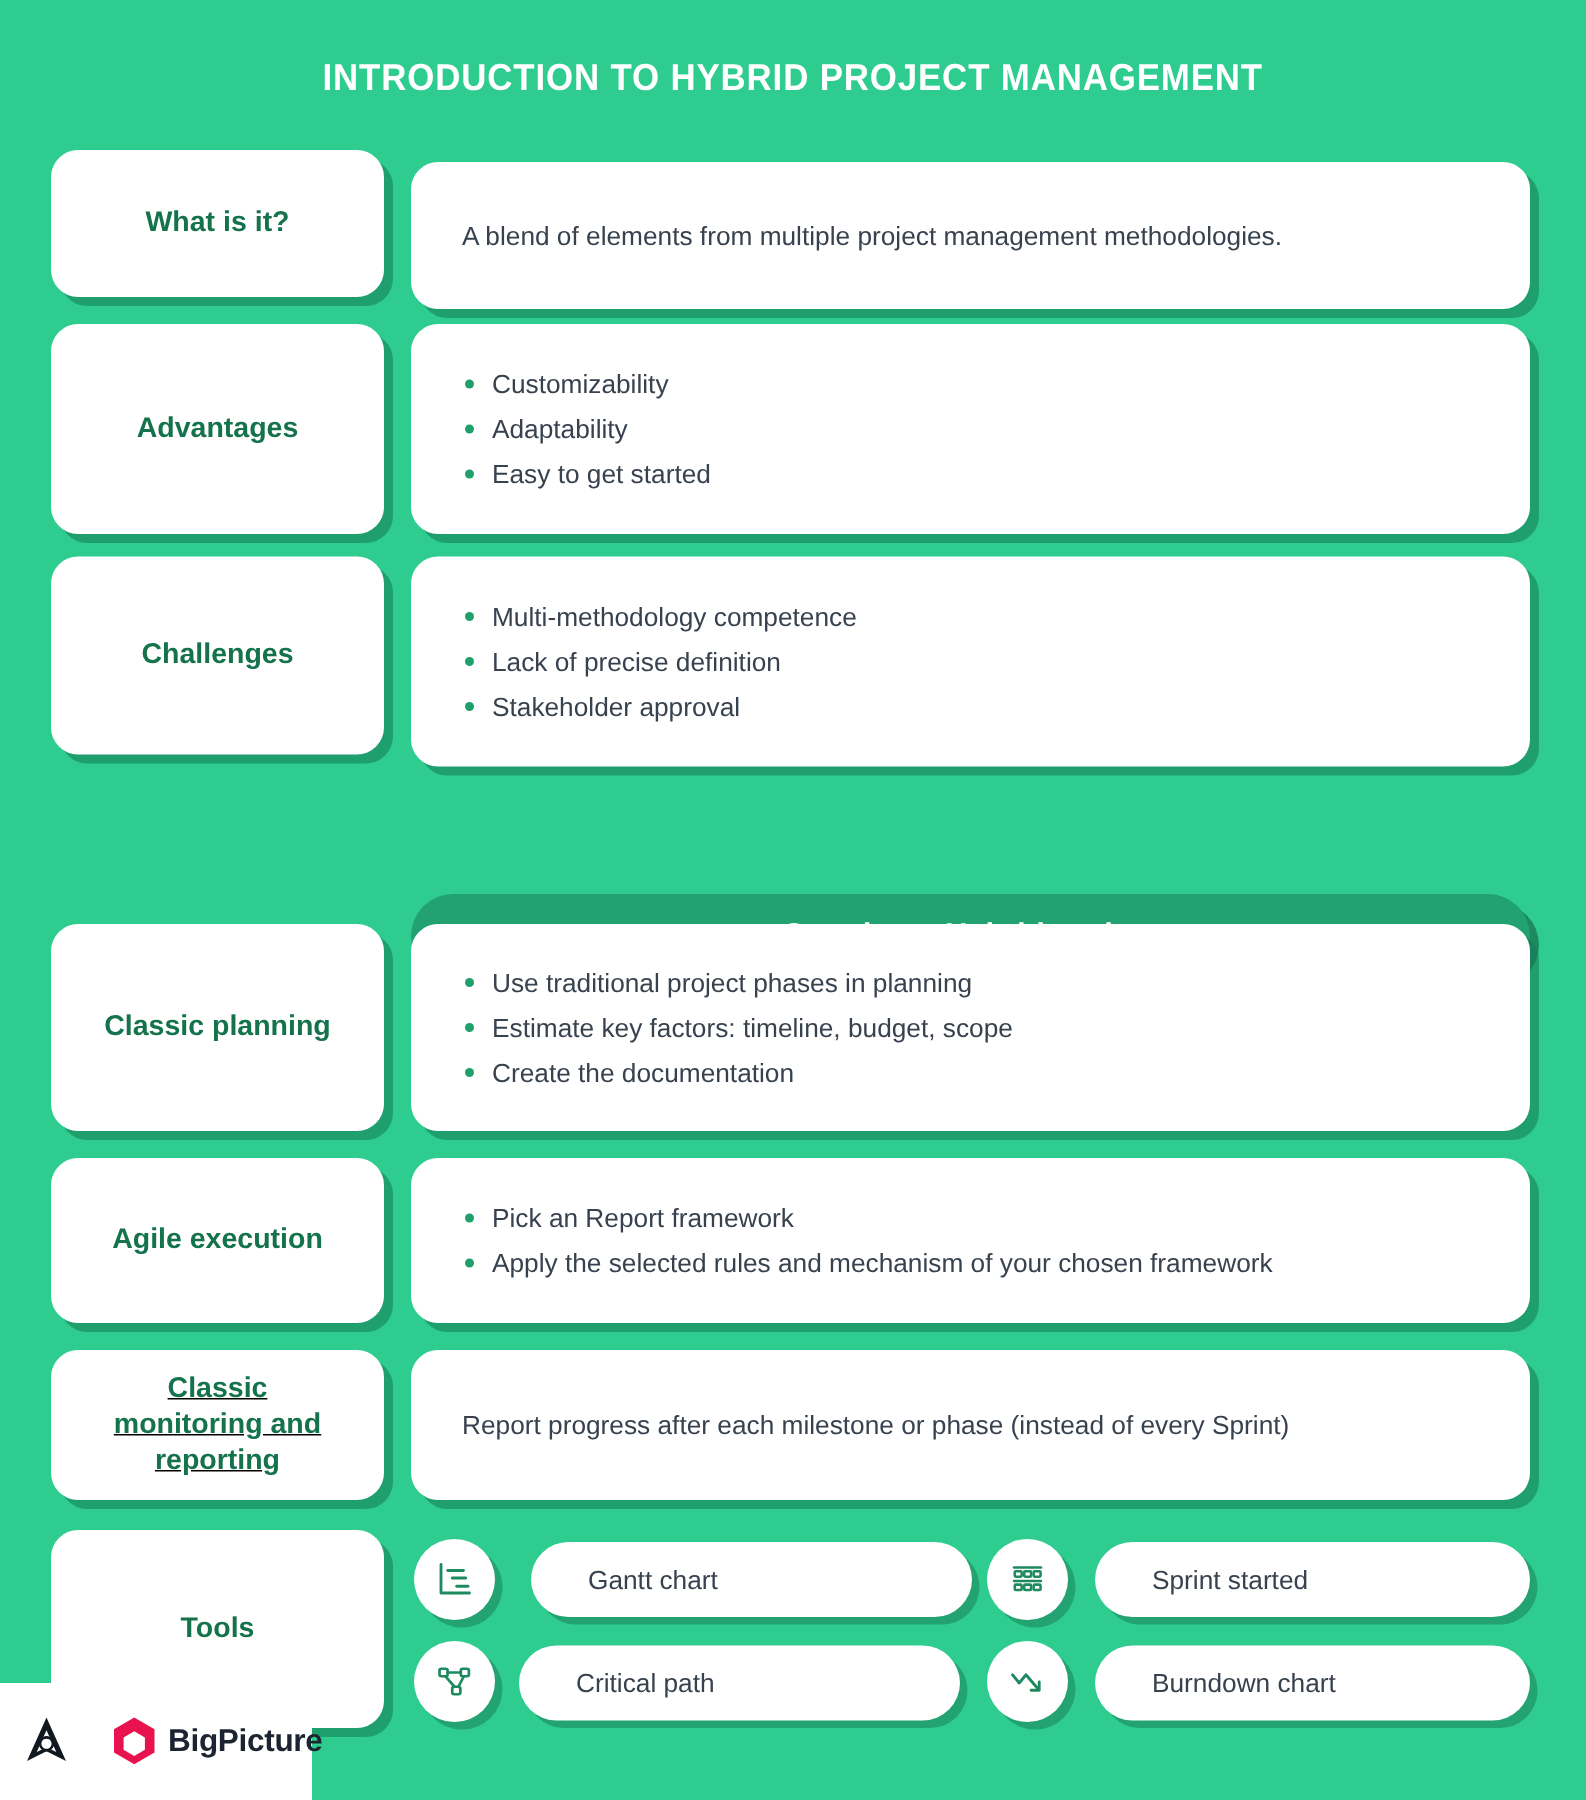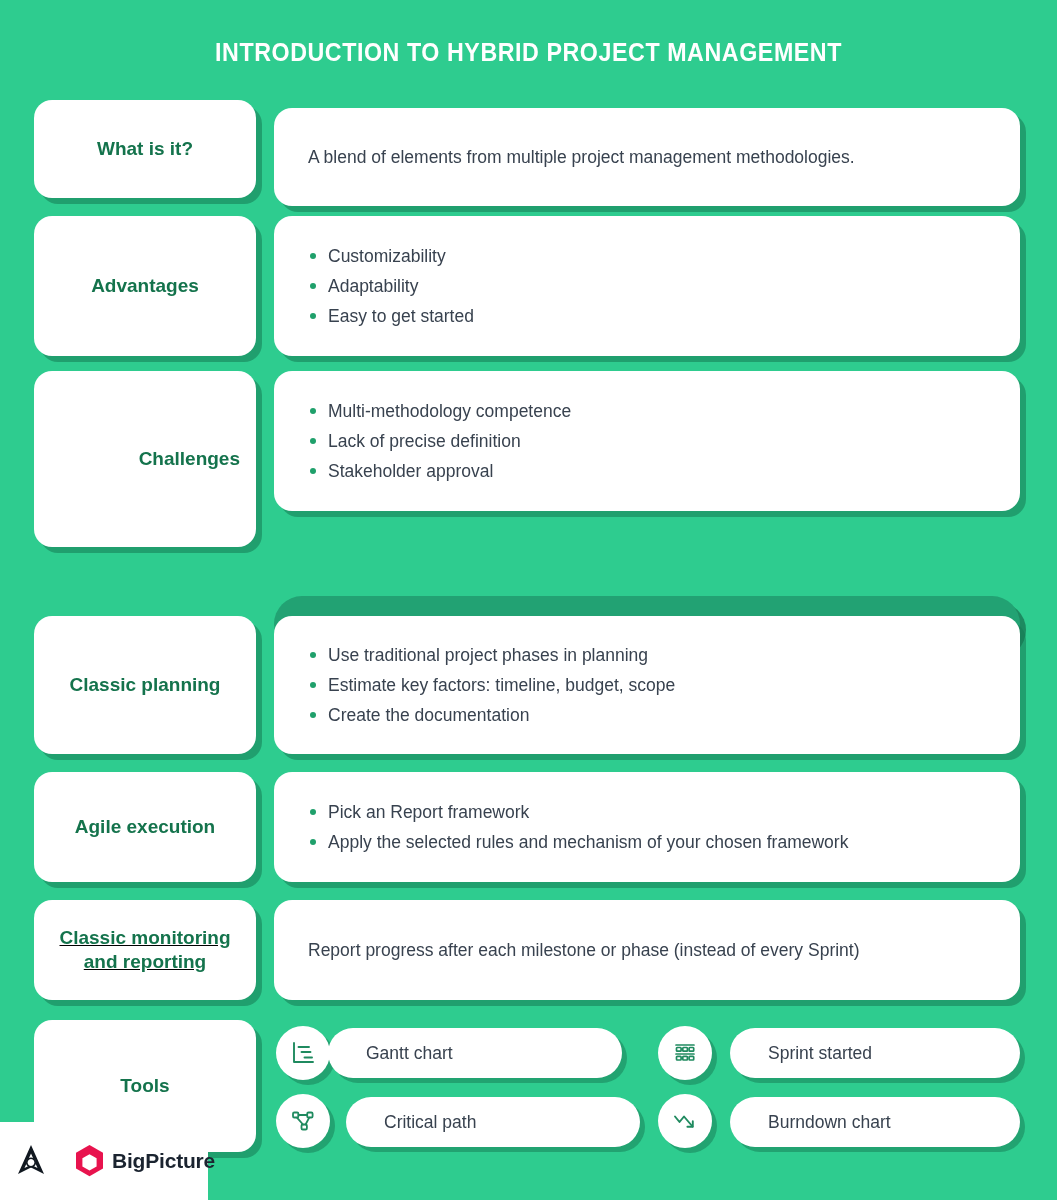--- a/index.html
+++ b/index.html
@@ -39,21 +39,21 @@
     position: absolute;
   }
 
   .label-card {
     left: 34px;
     width: 222px;
     display: flex;
     align-items: center;
     justify-content: center;
     text-align: center;
-    padding: 6px 16px;
+    padding: 6px 28px;
   }
   .label-card .label-text {
     color: #14734C;
     font-weight: bold;
     font-size: 19px;
     line-height: 1.25;
   }
 
   .content-card {
     left: 274px;
@@ -182,21 +182,21 @@
   <div class="label-text">Advantages</div>
 </div>
 <div class="card content-card" style="top:216px; height:140px;">
   <ul class="bullets">
     <li>Customizability</li>
     <li>Adaptability</li>
     <li>Easy to get started</li>
   </ul>
 </div>
 
-<div class="card label-card" style="top:371px; height:176px;justify-content:flex-end;">
+<div class="card label-card" style="top:371px; height:132px;">
   <div class="label-text">Challenges</div>
 </div>
 <div class="card content-card" style="top:371px; height:140px;">
   <ul class="bullets">
     <li>Multi-methodology competence</li>
     <li>Lack of precise definition</li>
     <li>Stakeholder approval</li>
   </ul>
 </div>
 
@@ -237,21 +237,21 @@
 </div>
 
 <div class="tool-icon" style="left:276px; top:1026px;">
   <svg width="26" height="26" viewBox="0 0 26 26" fill="none" stroke="#1F8A5F" stroke-width="1.9" stroke-linecap="round" stroke-linejoin="round">
     <path d="M4 3 V22 H23"></path>
     <line x1="8.5" y1="7" x2="19" y2="7"></line>
     <line x1="11.5" y1="12" x2="20.5" y2="12"></line>
     <line x1="14.5" y1="17.5" x2="22" y2="17.5"></line>
   </svg>
 </div>
-<div class="tool-pill" style="left:328px; top:1028px; width:294px;align-items:center;">
+<div class="tool-pill" style="left:354px; top:1028px; width:294px;align-items:center;">
   <span>Gantt chart</span>
 </div>
 
 <div class="tool-icon" style="left:658px; top:1026px;">
   <svg width="26" height="26" viewBox="0 0 26 26" fill="none" stroke="#1F8A5F" stroke-width="1.7" stroke-linecap="round" stroke-linejoin="round">
     <line x1="4" y1="5" x2="22" y2="5"></line>
     <rect x="4.5" y="7.5" width="4.6" height="3.6" rx="0.7"></rect>
     <rect x="10.8" y="7.5" width="4.6" height="3.6" rx="0.7"></rect>
     <rect x="17.1" y="7.5" width="4.6" height="3.6" rx="0.7"></rect>
     <line x1="4" y1="14" x2="22" y2="14"></line>

